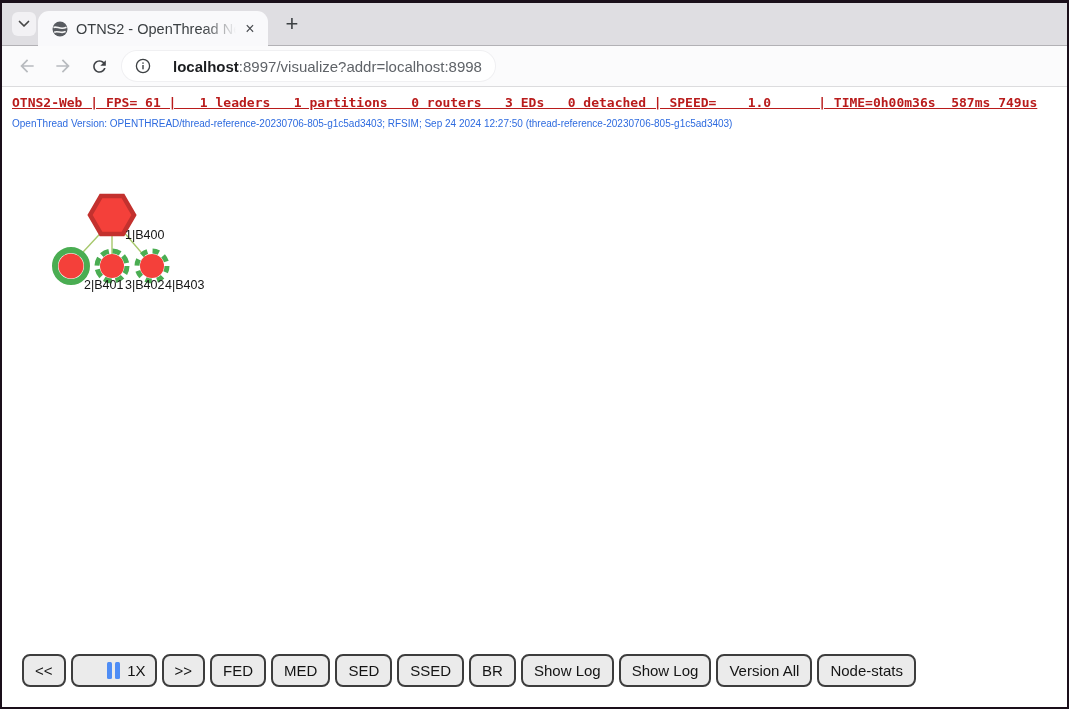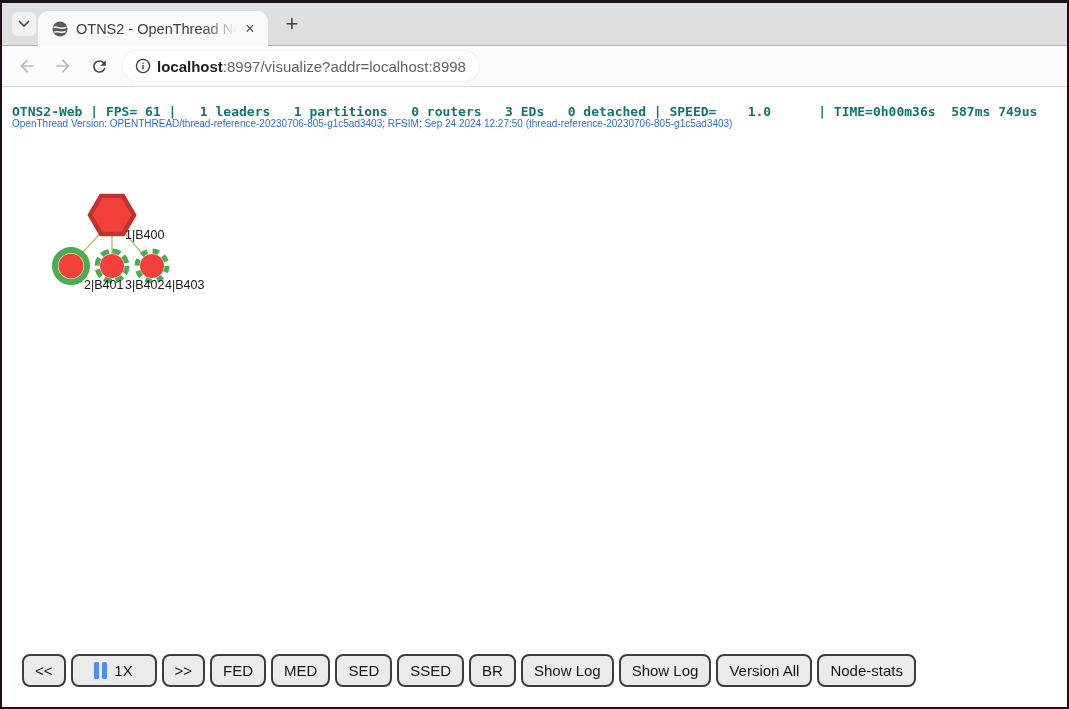--- a/index.html
+++ b/index.html
@@ -25,44 +25,44 @@
   .tab-close { width:20px; height:20px; border-radius:50%; display:flex; align-items:center;
                justify-content:center; font-size:16px; color:#4a4d51; margin-left:4px; }
   .newtab-btn { align-self:center; width:28px; height:28px; margin-left:10px; display:flex;
                 align-items:center; justify-content:center; font-size:22px; color:#3c4043; }
 
   
   .navbar { height:41px; background:#fbfbfc; border-bottom:1px solid #dcdcde;
             display:flex; align-items:center; padding:0 10px; gap:6px; flex:none; }
   .nav-btn { width:30px; height:30px; display:flex; align-items:center; justify-content:center; }
   .url-pill { height:30px; background:#fff; border-radius:15px; display:flex; align-items:center;
-              gap:6px; padding:0 13px; margin-left:2px; box-shadow:0 0 0 1px #f0f0f2; }
+              gap:22px; padding:0 13px; margin-left:2px; box-shadow:0 0 0 1px #f0f0f2; }
   .url-text { font-size:15px; color:#5f6368; white-space:nowrap; }
   .url-host { color:#1c1e21; font-weight:600; }
 
   
   .content { flex:1; position:relative; background:#fff; overflow:hidden; }
-  .statusline { position:absolute; left:10px; top:17px;
-                font:bold 13px "DejaVu Sans Mono",monospace; color:#0f766e; white-space:pre; }
+  .statusline { position:absolute; left:10px; top:8px;
+                font:bold 13px "DejaVu Sans Mono",monospace; color:#b91c1c; white-space:pre;text-decoration:underline; }
   .versionline { position:absolute; left:10px; top:31px; font-size:10px; color:#2e6bdf;
                  white-space:nowrap; }
 
   .graph { position:absolute; left:0; top:0; }
   .leader-hex { stroke:#c3312e; stroke-width:4.5; }
   .ring-solid { fill:none; stroke-width:6; }
   .ring-dashed { fill:none; stroke-width:5; }
   .node-label { font:12.5px "Liberation Sans",sans-serif; fill:#161616; }
   .link-line { stroke-width:1.4; }
 
   
   .toolbar { position:absolute; left:20px; bottom:20px; display:flex; gap:5px; }
   .tbtn { height:33px; background:#ebebeb; border:2px solid #3d3d3d; border-radius:8px;
           font:15px "Liberation Sans",sans-serif; color:#141414; display:flex; align-items:center;
           justify-content:center; padding:0 11px; white-space:nowrap; cursor:default; }
-  .tbtn-speed { min-width:86px; justify-content:center; gap:7px; padding:0 9px; }
+  .tbtn-speed { min-width:86px; justify-content:flex-end; gap:7px; padding:0 9px; }
   .pause-icon { display:flex; gap:3px; }
   .pause-icon span { width:5px; height:17px; background:#4f8df5; border-radius:1.5px; display:block; }
   .ext-arrow { margin-left:6px; }
 </style>
 </head>
 <body>
 
 <div class="window">
 
   <div class="tabbar">

